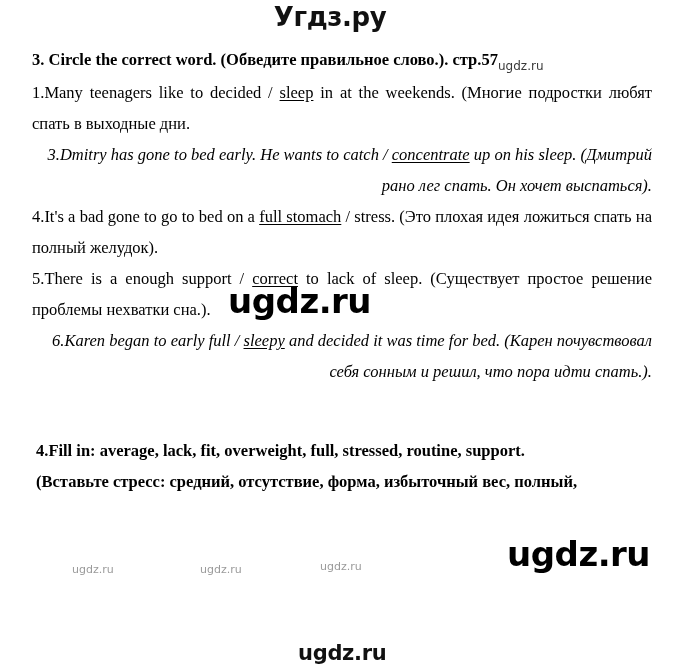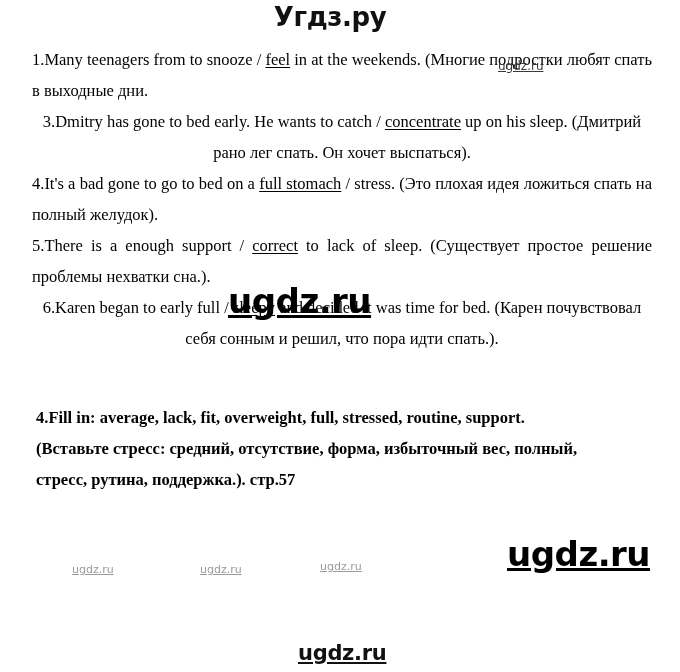--- a/index.html
+++ b/index.html
@@ -68,37 +68,37 @@
   }
 
   .para {
     font-size: 16.5px;
     line-height: 31px;
     margin: 0;
     text-align: justify;
     text-justify: inter-word;
   }
   .para.nojust {
-    text-align: center;
+    text-align: right;
+    font-style: italic;
   }
 
   .ans {
     text-decoration: underline;
     text-underline-offset: 2px;
   }
   .gap-block { height: 44px; }
 
   
   .wm {
     position: absolute;
     font-family: "DejaVu Sans", "Liberation Sans", sans-serif;
     font-weight: bold;
     pointer-events: none;
     white-space: nowrap;
-    text-decoration: underline;
   }
   .wm-faint-small {
     font-weight: normal;
     font-size: 11px;
     color: #9a9a9a;
   }
   .wm-small-dark {
     font-weight: normal;
     font-size: 12px;
     color: #3a3a3a;
@@ -116,38 +116,38 @@
 </style>
 </head>
 <body>
 
 <div class="page">
 
   <div class="site-title">Угдз.ру</div>
 
   <div class="content">
 
+    <p class="task-heading">3. Circle the correct word. (Обведите правильное слово.). стр.57</p>
 
-    <p class="para"><span>1.</span><span>Many teenagers from to snooze / </span><span class="ans">feel</span><span> in at the weekends. (Многие подростки любят спать в выходные дни.</span></p>
+    <p class="para"><span>1.</span><span>Many teenagers like to decided / </span><span class="ans">sleep</span><span> in at the weekends. (Многие подростки любят спать в выходные дни.</span></p>
 
 
     <p class="para nojust"><span>3.</span><span>Dmitry has gone to bed early. He wants to catch / </span><span class="ans">concentrate</span><span> up on his sleep. (Дмитрий рано лег спать. Он хочет выспаться).</span></p>
 
     <p class="para"><span>4.</span><span>It's a bad gone to go to bed on a </span><span class="ans">full stomach</span><span> / stress. (Это плохая идея ложиться спать на полный желудок).</span></p>
 
     <p class="para"><span>5.</span><span>There is a enough support / </span><span class="ans">correct</span><span> to lack of sleep. (Существует простое решение проблемы нехватки сна.).</span></p>
 
     <p class="para nojust"><span>6.</span><span>Karen began to early full / </span><span class="ans">sleepy</span><span> and decided it was time for bed. (Карен почувствовал себя сонным и решил, что пора идти спать.).</span></p>
 
     <div class="gap-block"></div>
 
     <div class="task-heading-block">
       <span class="ln">4.Fill in: average, lack, fit, overweight, full, stressed, routine, support.</span>
       <span class="ln">(Вставьте стресс: средний, отсутствие, форма, избыточный вес, полный,</span>
-      <span class="ln">стресс, рутина, поддержка.). стр.57</span>
     </div>
 
 
   </div>
 
   <div class="wm wm-small-dark" style="left:498px; top:59px;">ugdz.ru</div>
 
   <div class="wm wm-big" style="left:228px; top:281px;">ugdz.ru</div>
 
   <div class="wm wm-big" style="left:507px; top:534px;">ugdz.ru</div>

